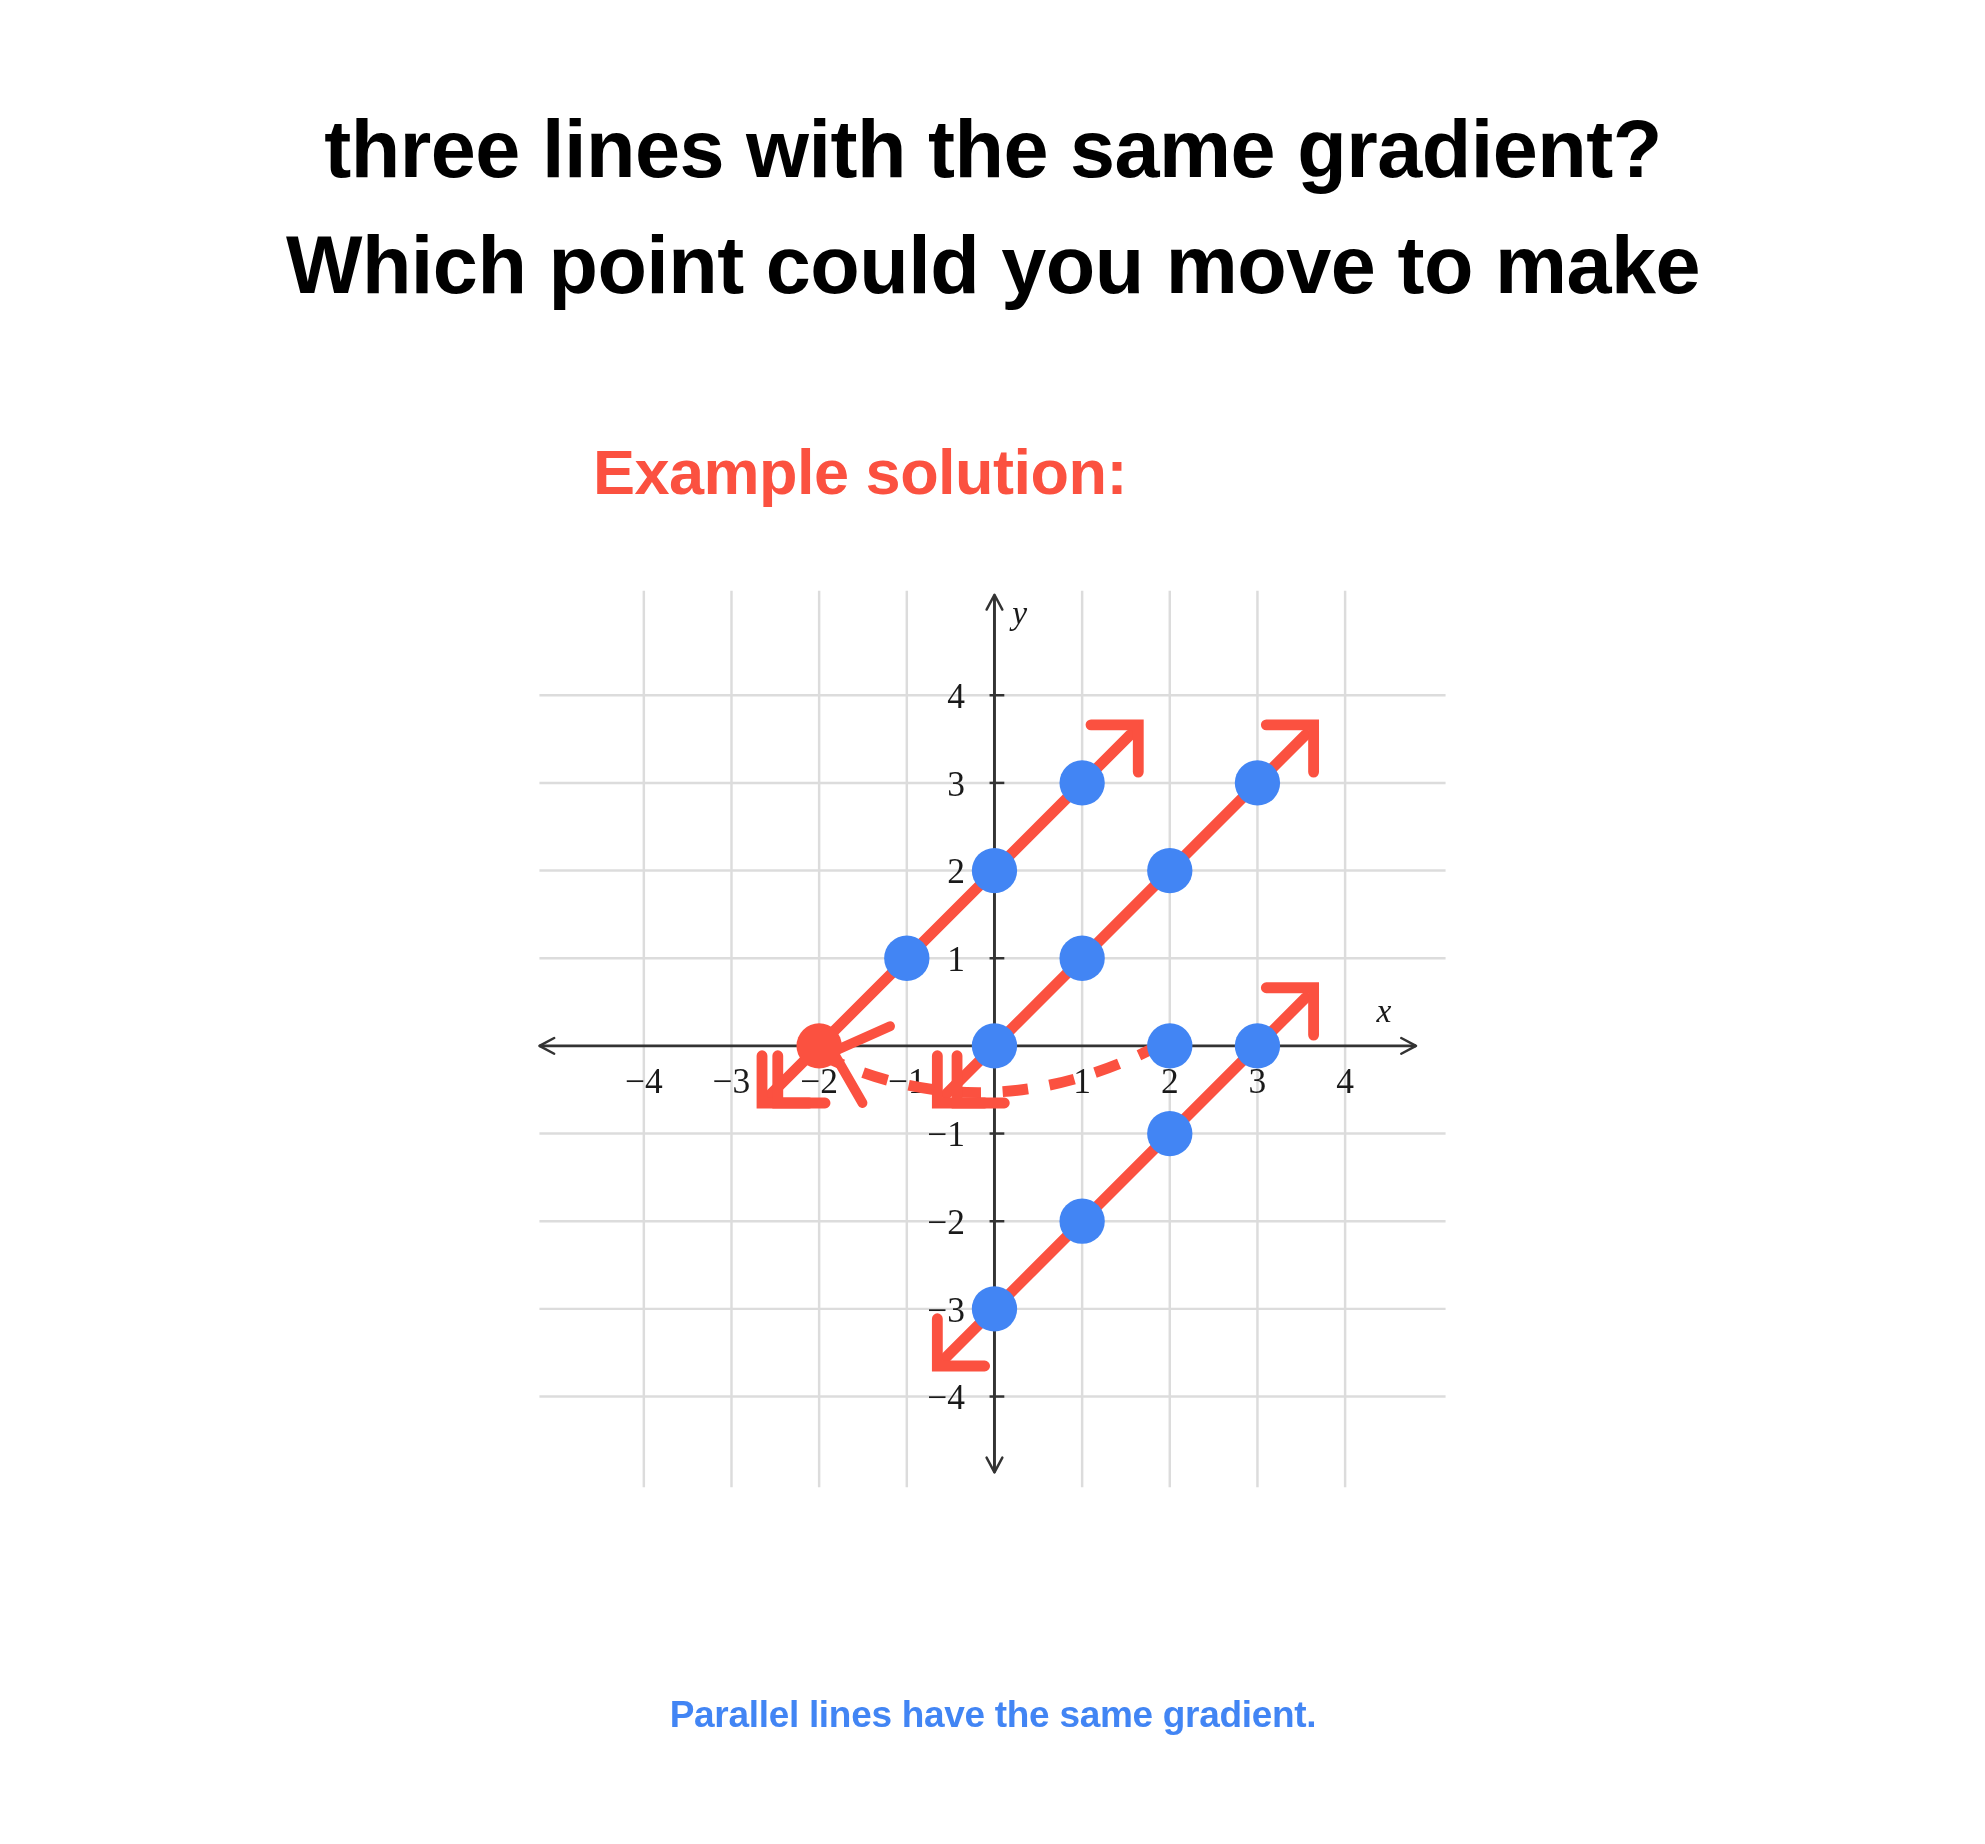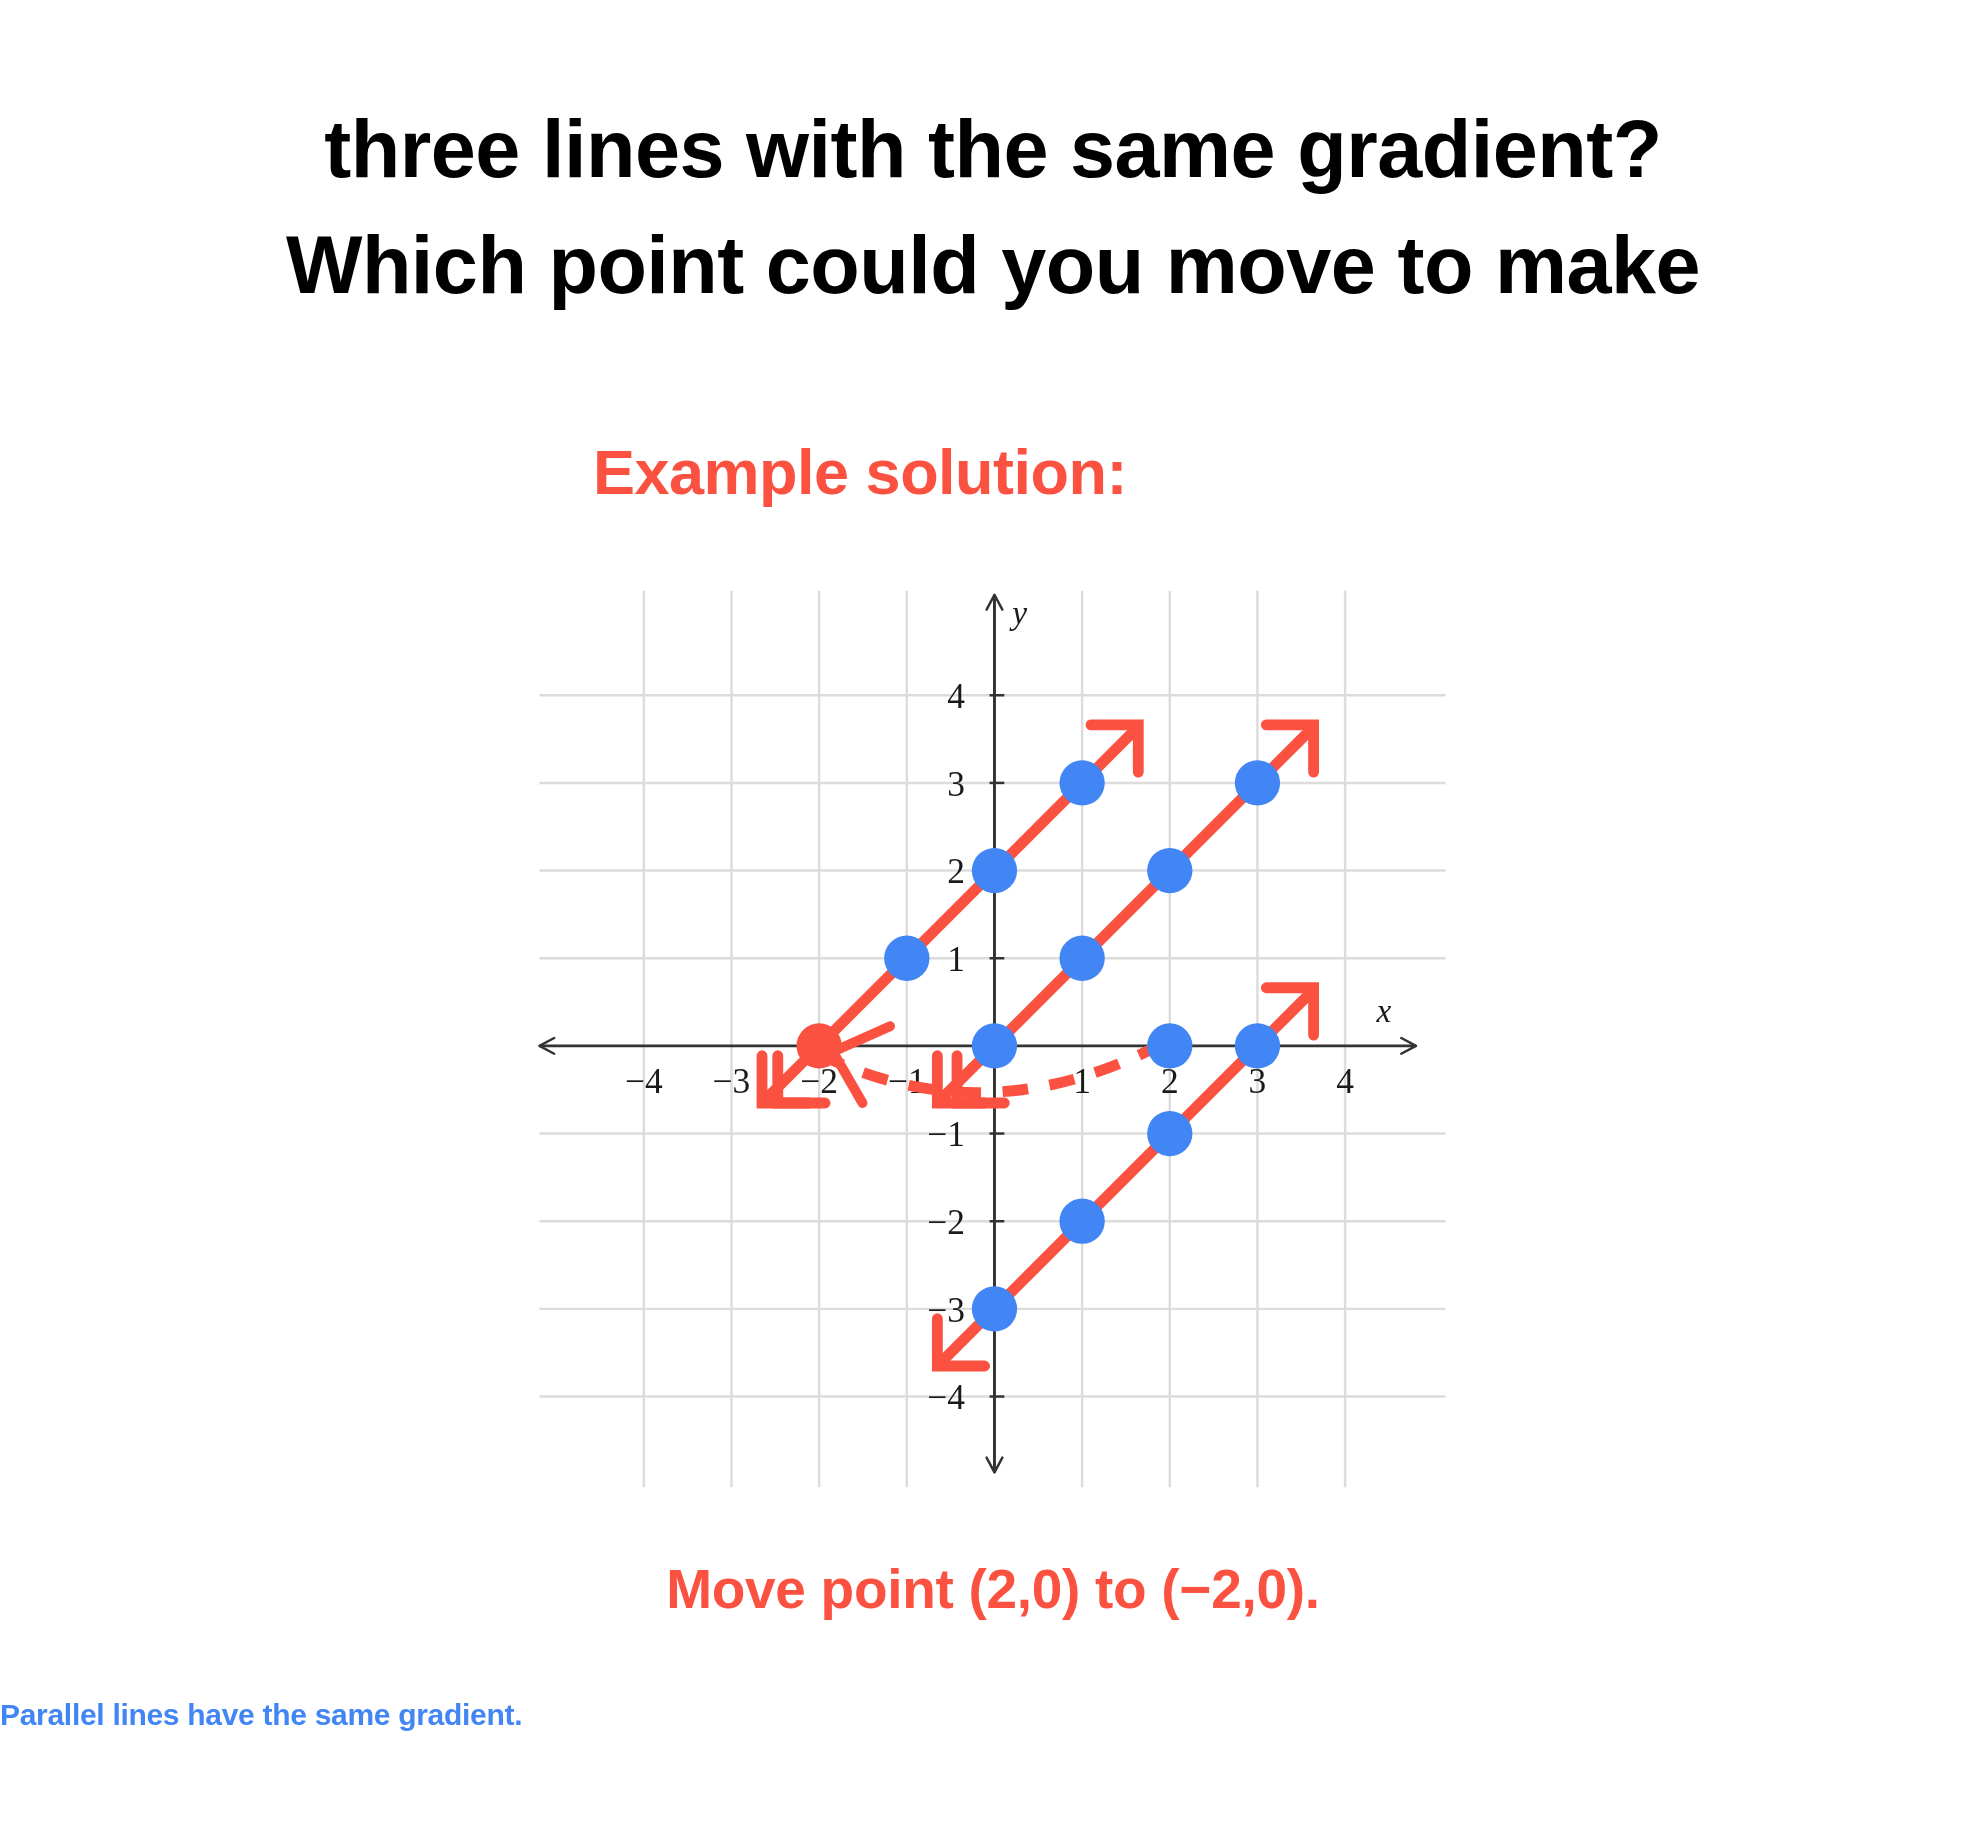--- a/index.html
+++ b/index.html
@@ -74,22 +74,22 @@
     line-height: 71px;
     font-weight: 700;
     color: #fb5140;
     letter-spacing: -0.3px;
   }
   .caption-secondary {
     position: absolute;
     top: 1683px;
     left: 0;
     width: 1986px;
-    text-align: left;
-    font-size: 30px;
+    text-align: center;
+    font-size: 37px;
     line-height: 63px;
     font-weight: 700;
     color: #4285f4;
     letter-spacing: -0.3px;
   }
 
   .axis-letter {
     font-family: "Liberation Serif", serif;
     font-style: italic;
     font-size: 34px;
@@ -235,17 +235,16 @@
         <circle cx="502" cy="739" r="23" fill="#4285f4"></circle>
         <circle cx="591" cy="650" r="23" fill="#4285f4"></circle>
         <circle cx="680" cy="561" r="23" fill="#4285f4"></circle>
         <circle cx="769" cy="472" r="23" fill="#4285f4"></circle>
 
         <circle cx="680" cy="472" r="23" fill="#4285f4"></circle>
       </g>
     </svg>
   </div>
 
-  <div class="caption-primary">Move point (2,0) to (−2,0).</div>
   <div class="caption-secondary">Parallel lines have the same gradient.</div>
 
 </div>
 
 
 </body></html>

